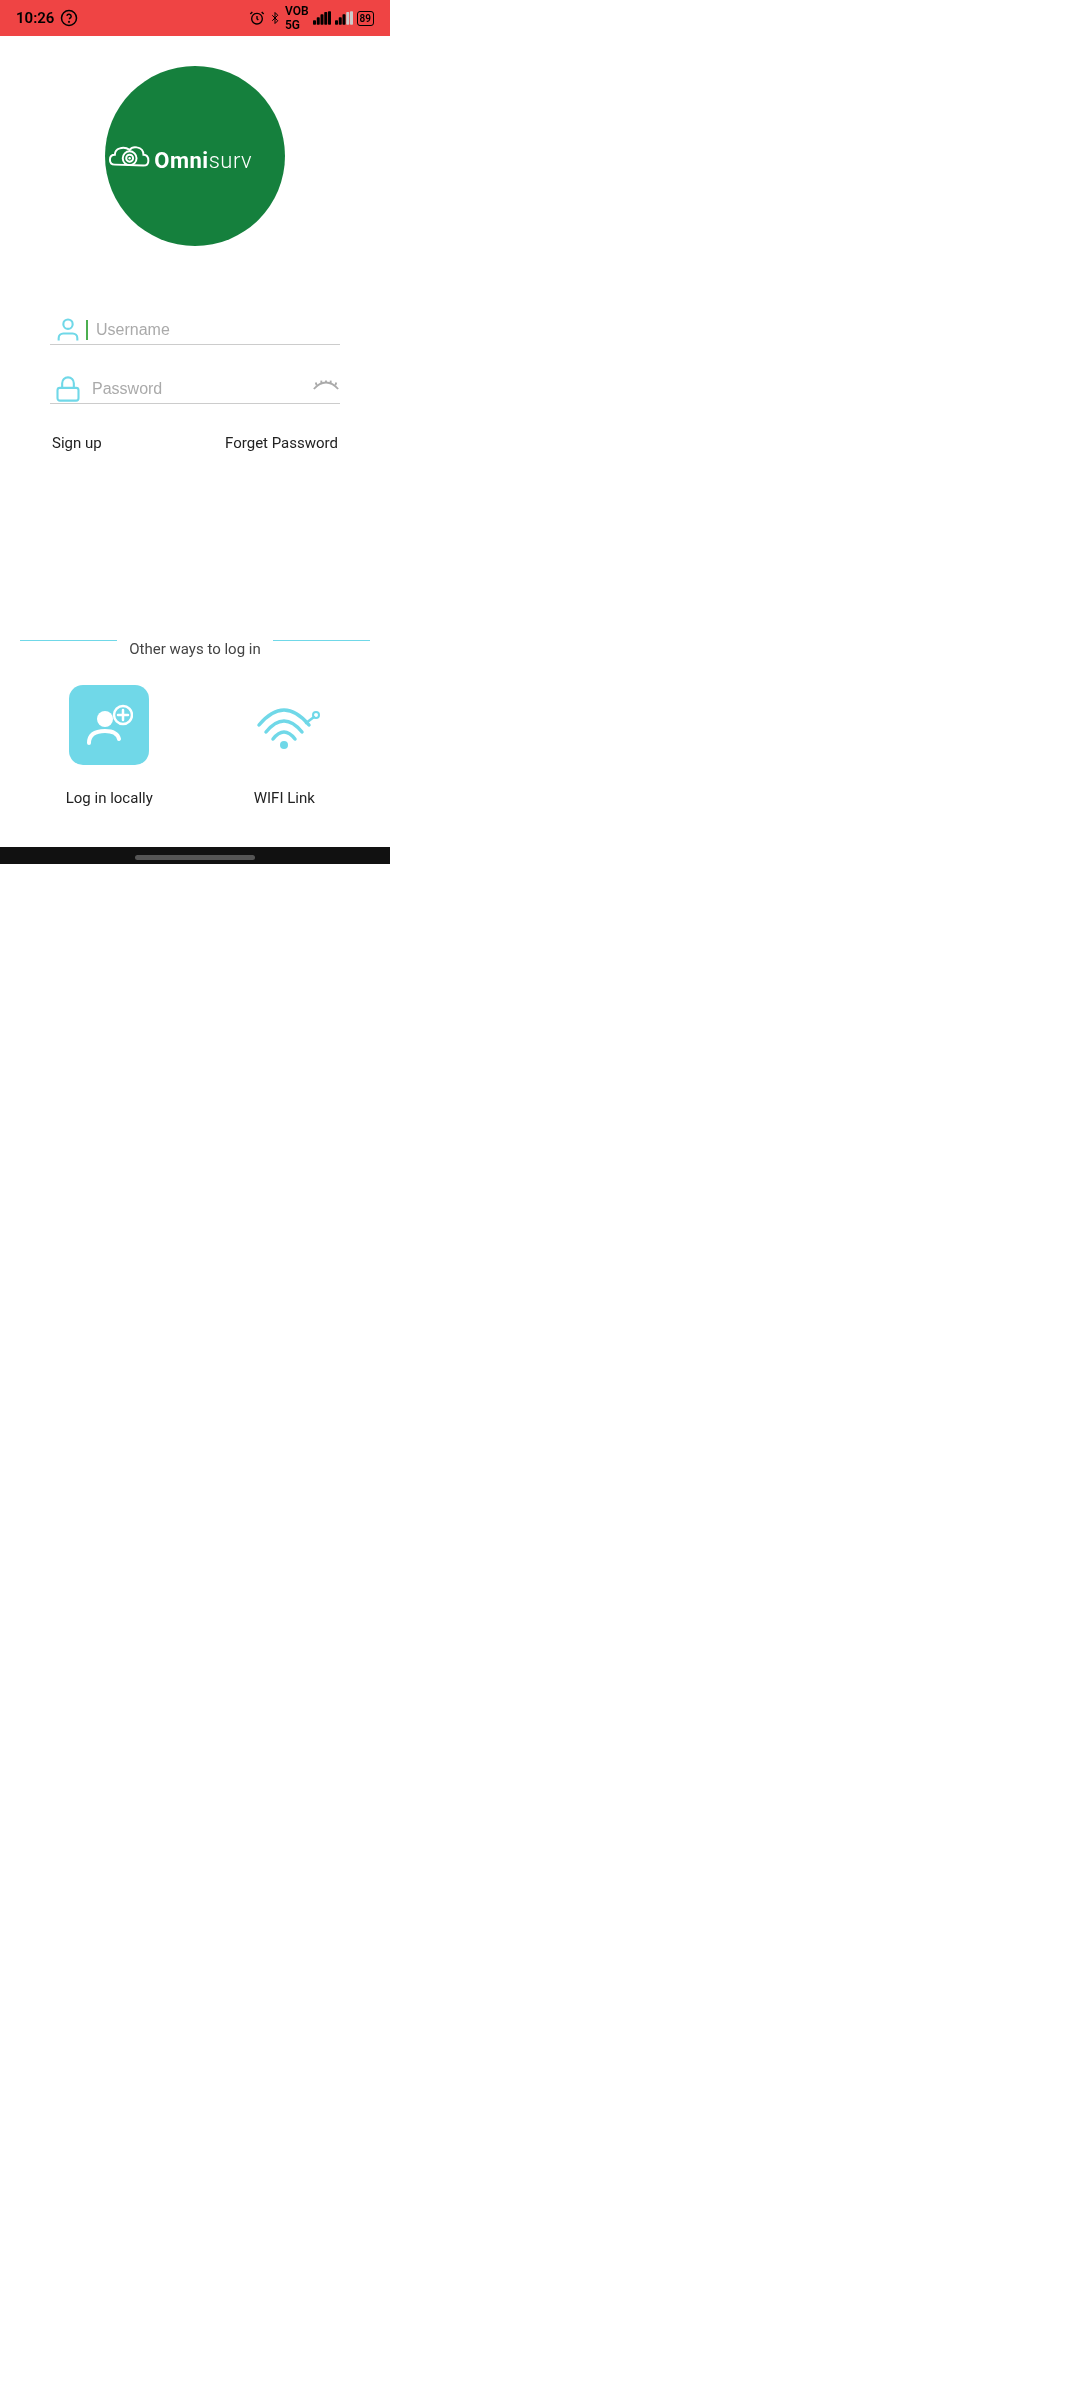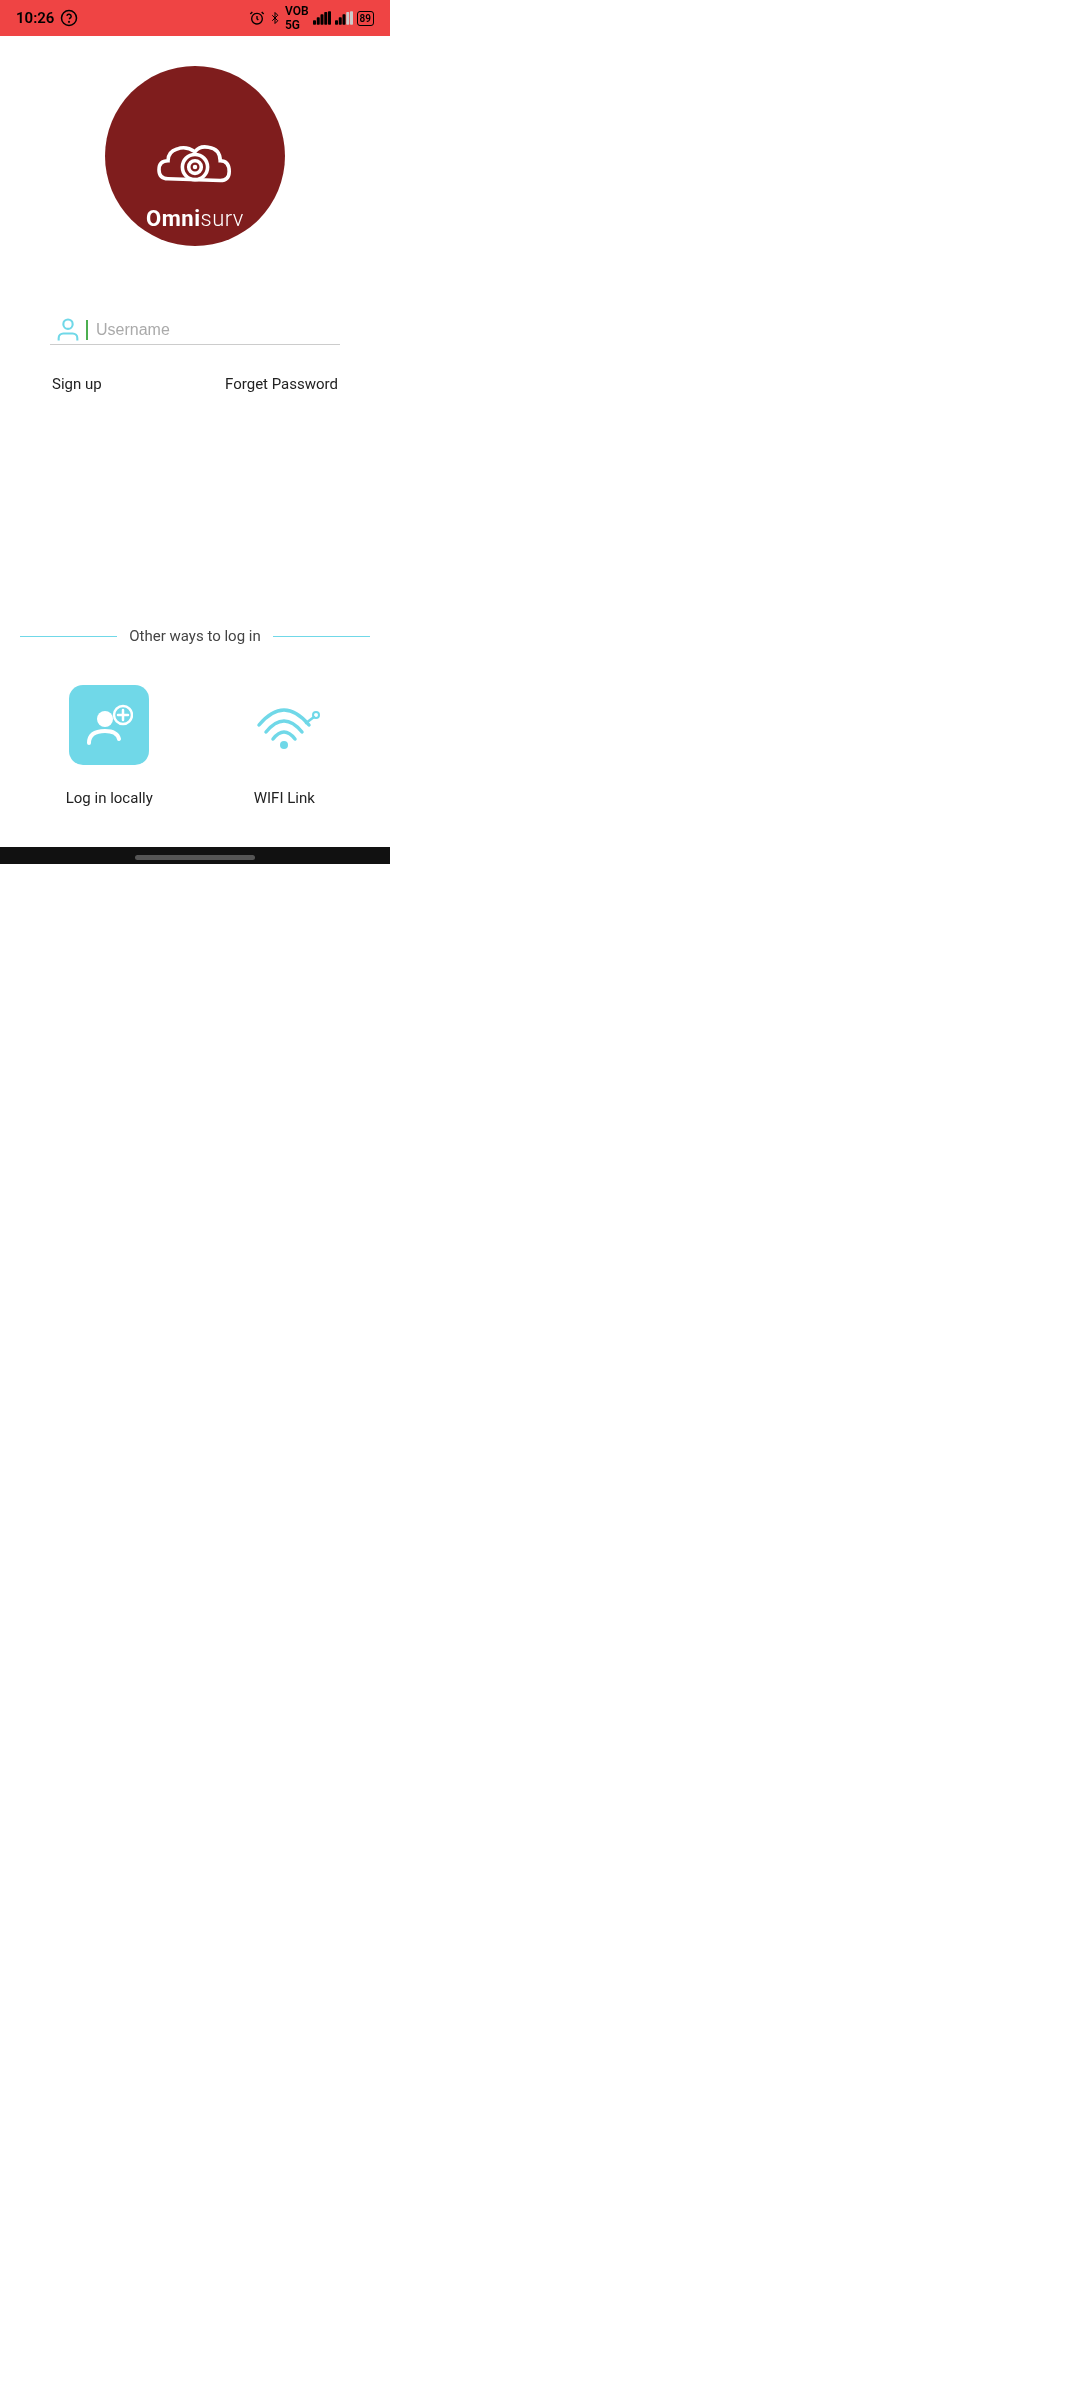--- a/index.html
+++ b/index.html
@@ -58,24 +58,24 @@
     .logo-container {
       margin-top: 30px;
       display: flex;
       justify-content: center;
       align-items: center;
     }
 
     .logo-circle {
       width: 180px;
       height: 180px;
-      background: #7f1d1d;
+      background: #15803d;
       border-radius: 50%;
       display: flex;
-      flex-direction: column;
+      flex-direction: row;
       align-items: center;
       justify-content: flex-end;
     }
 
     .logo-text {
       color: #fff;
       font-size: 22px;
       font-weight: 300;
       margin-top: 8px;
       letter-spacing: 0.5px;
@@ -175,23 +175,22 @@
 
     
     .other-ways-section {
       width: 100%;
       margin-top: auto;
       padding: 30px 20px 40px;
     }
 
     .divider-row {
       display: flex;
-      align-items: center;
       gap: 12px;
-      margin-bottom: 40px;
+      margin-bottom: 27px;
     }
 
     .divider-line {
       flex: 1;
       height: 1px;
       background: #70d8e8;
     }
 
     .divider-text {
       font-size: 15px;
@@ -326,20 +325,40 @@
       <svg width="28" height="28" viewBox="0 0 24 24" fill="none" stroke="#70d8e8" stroke-width="1.8">
         <path d="M20 21v-2a4 4 0 0 0-4-4H8a4 4 0 0 0-4 4v2"></path>
         <circle cx="12" cy="7" r="4"></circle>
       </svg>
     </div>
     <span class="cursor-bar"></span>
     <input class="input-field" type="text" placeholder="Username" style="">
   </div>
 
   
+  <div class="input-row">
+    <div class="input-icon">
+      <svg width="28" height="28" viewBox="0 0 24 24" fill="none" stroke="#70d8e8" stroke-width="1.8">
+        <rect x="3" y="11" width="18" height="11" rx="2" ry="2"></rect>
+        <path d="M7 11V7a5 5 0 0 1 10 0v4"></path>
+      </svg>
+    </div>
+    <input class="input-field" type="password" placeholder="Password" style="">
+    <span class="eye-icon">
+
+      <svg width="28" height="18" viewBox="0 0 30 18" fill="none" stroke="#aaa" stroke-width="2">
+        <path d="M2 9 Q8 2 15 2 Q22 2 28 9"></path>
+        <line x1="5" y1="5" x2="4" y2="2"></line>
+        <line x1="10" y1="3" x2="10" y2="0"></line>
+        <line x1="15" y1="2" x2="15" y2="0"></line>
+        <line x1="20" y1="3" x2="20" y2="0"></line>
+        <line x1="25" y1="5" x2="26" y2="2"></line>
+      </svg>
+    </span>
+  </div>
 
   
 
   
   <div class="links-row">
     <span class="link-text">Sign up</span>
     <span class="link-text">Forget Password</span>
   </div>
 </div>
 

